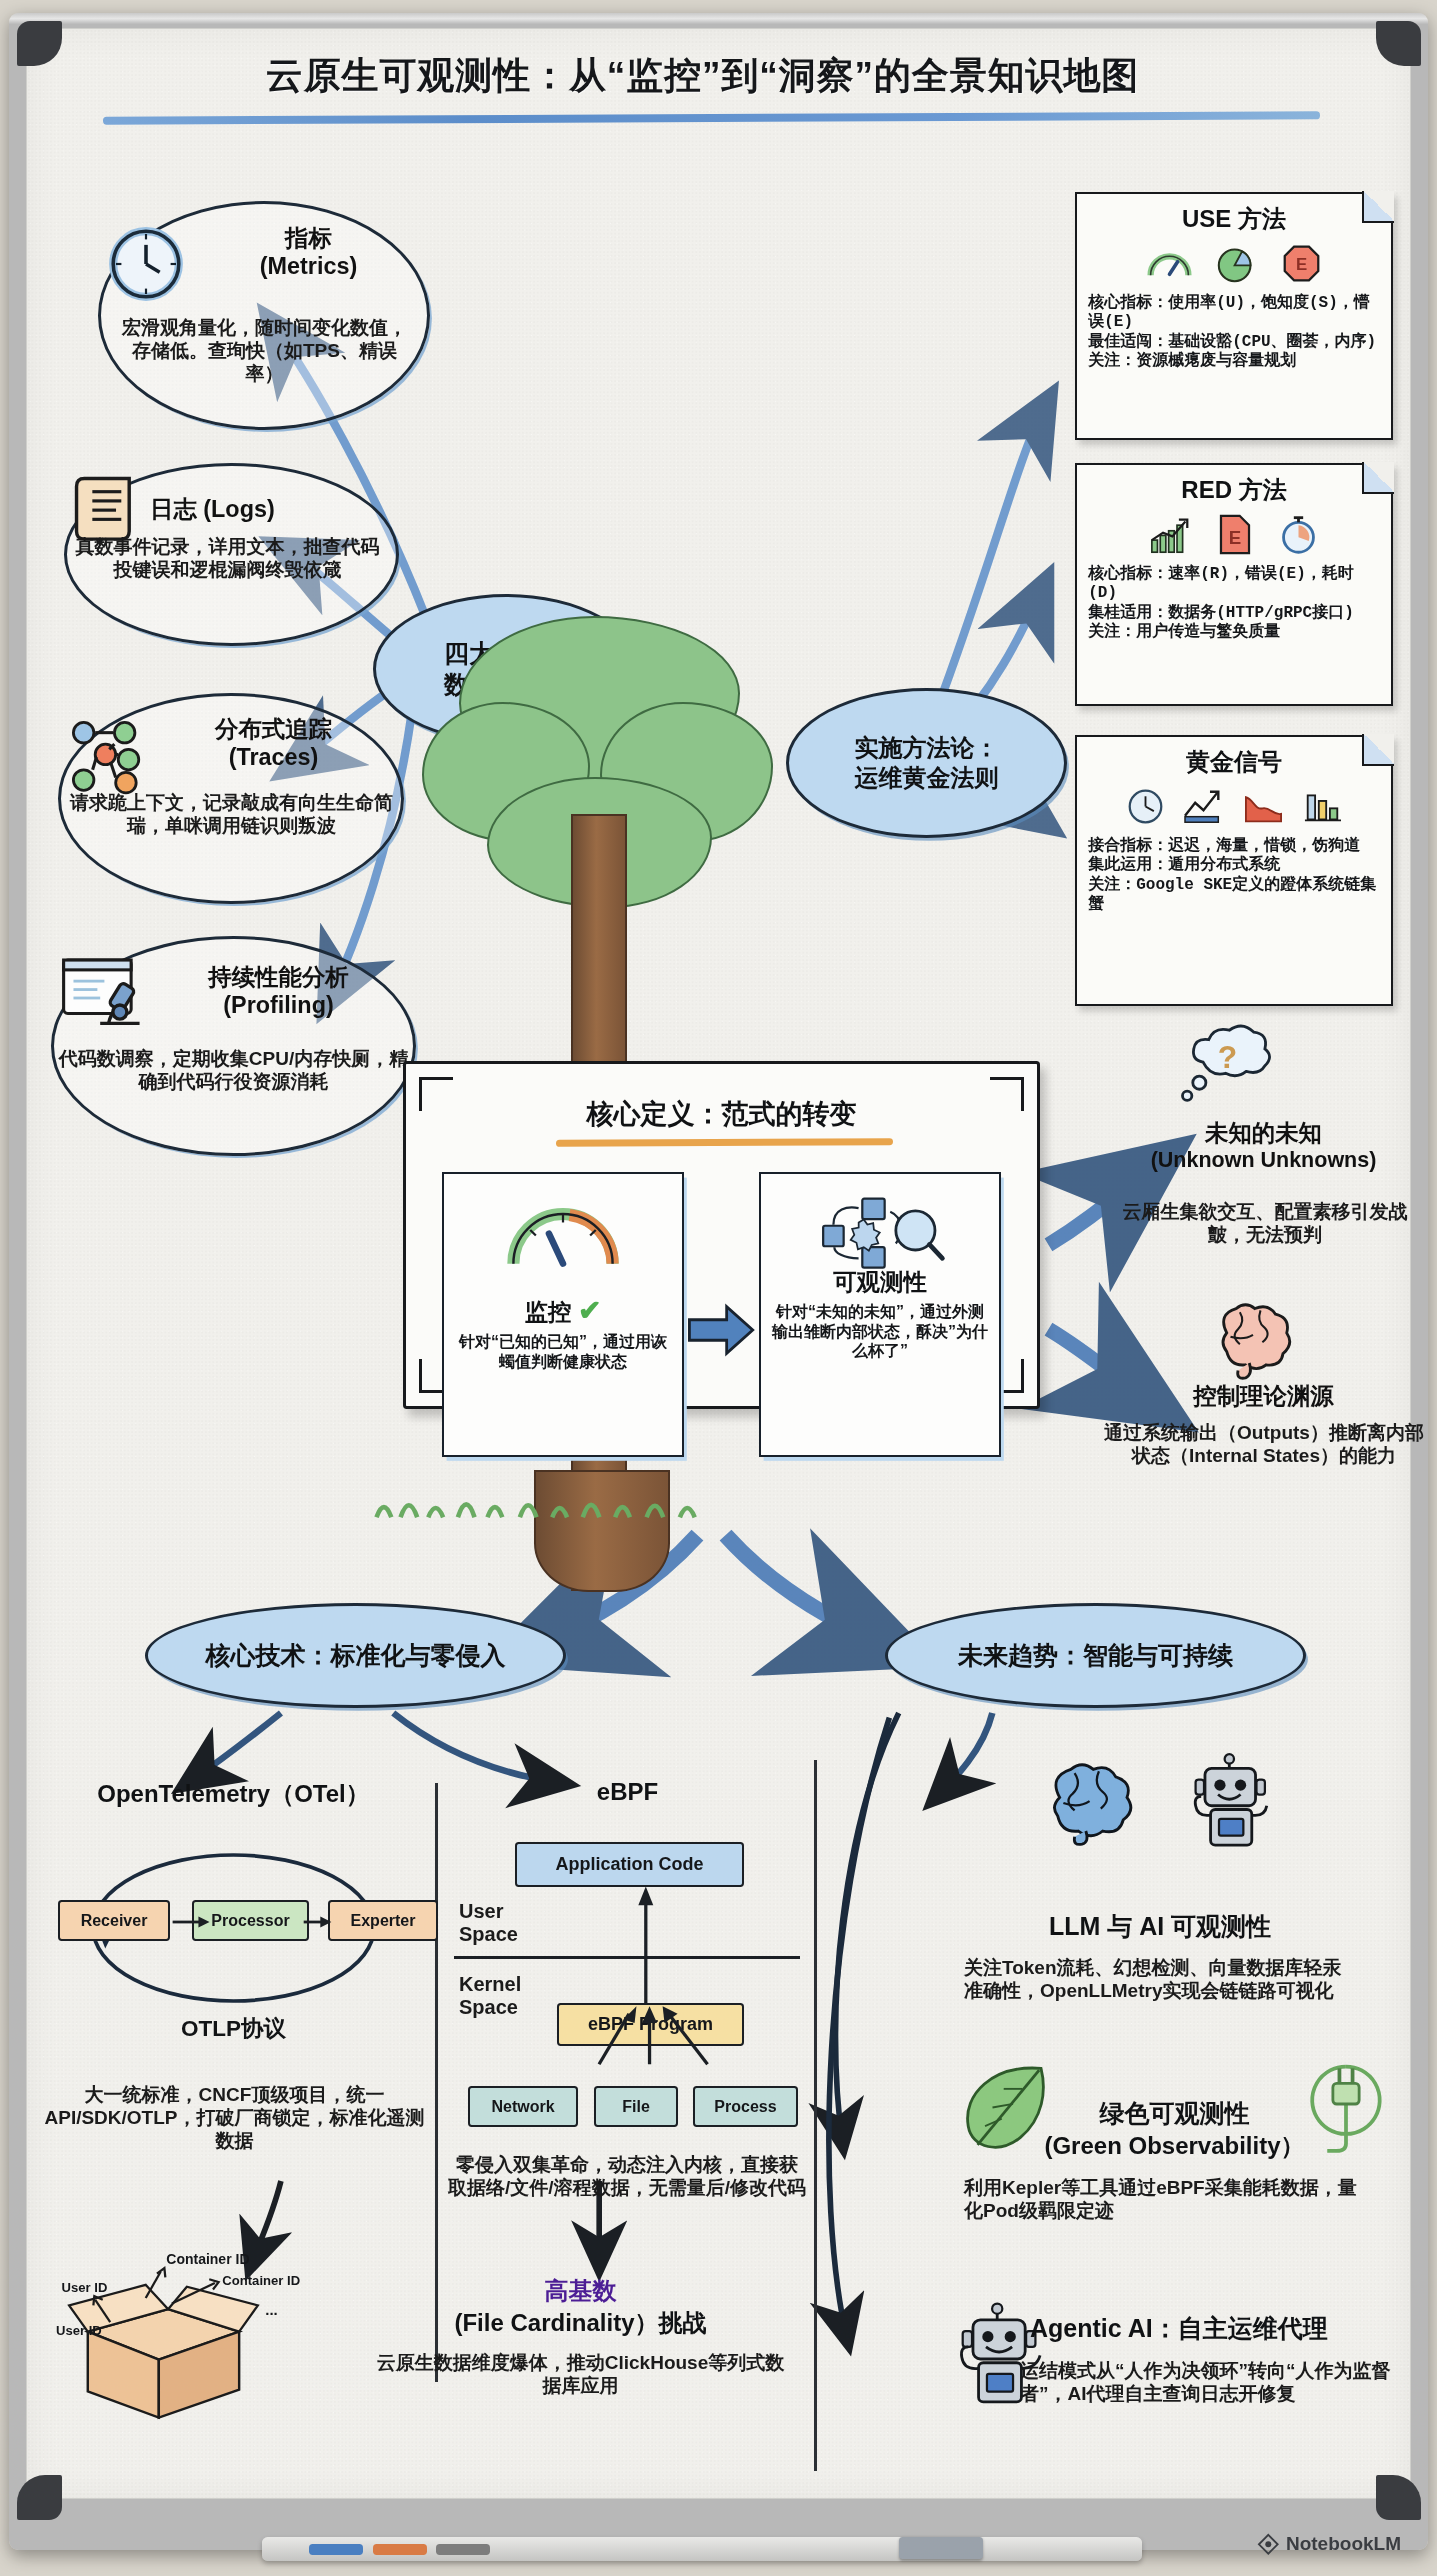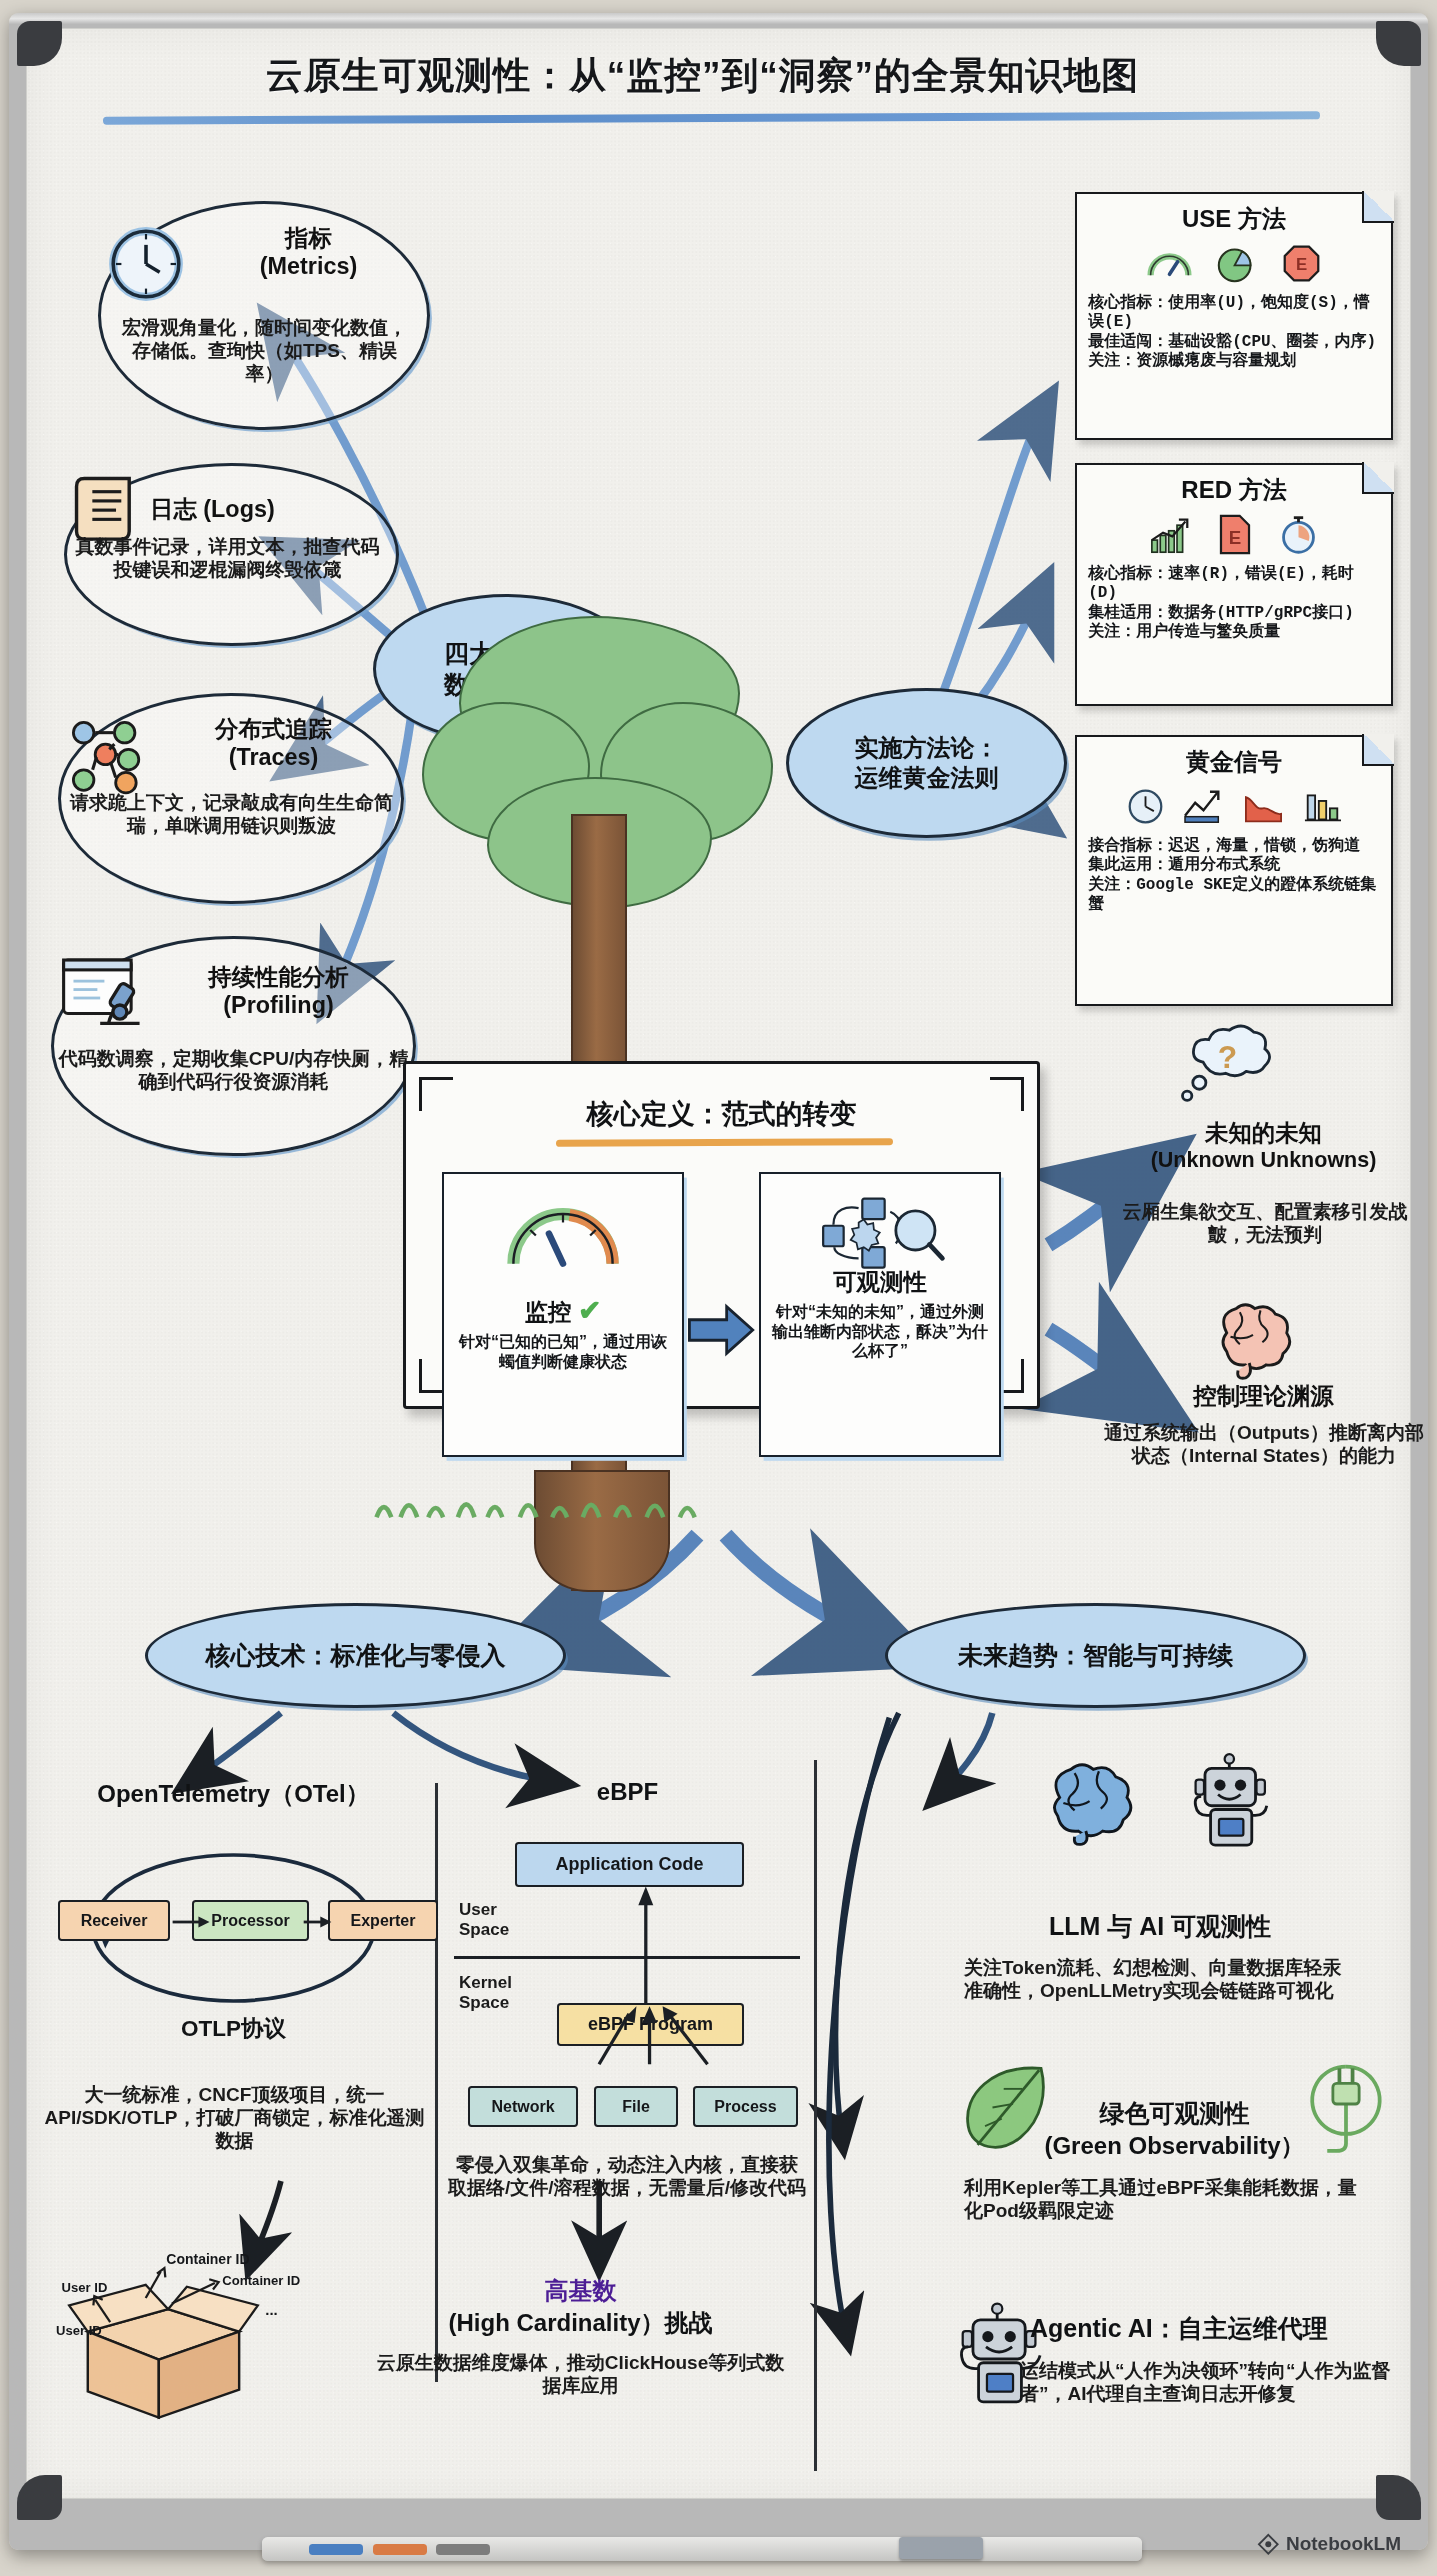--- a/index.html
+++ b/index.html
@@ -50,21 +50,21 @@
     text-shadow:0.9px 0.9px 0 rgba(255,255,255,.7);
   }
   #title-rule{position:absolute;left:103px;top:114px;width:1217px;height:7.5px;
     background:linear-gradient(90deg,#6e9fd6,#4b82c6 30%,#5b8fd0 70%,#7fadd9);
     border-radius:3.7px;transform:rotate(-0.25deg);opacity:.9;}
 
   .node{position:absolute;}
   .h-cn{font-size:23.4px;font-weight:bold;color:#111;line-height:1.18;}
   .h-en{font-size:23.4px;font-weight:bold;color:#111;line-height:1.18;}
   .body-t{font-size:19px;font-weight:bold;color:#1b1b1b;line-height:1.22;}
-  .small-t{font-size:17px;font-weight:bold;color:#1b1b1b;line-height:1.25;}
+  .small-t{font-size:20px;font-weight:bold;color:#1b1b1b;line-height:1.25;}
 
   
   .bubble{
     position:absolute;border:3.7px solid #1d2a38;border-radius:50%;
     background:rgba(255,255,255,.35);
     box-shadow:2.8px 2.8px 0 -0.9px rgba(120,165,210,.75);
   }
   .bubble.filled{background:#bed9f0;box-shadow:2.8px 3.7px 0 -0.9px rgba(90,140,190,.6);}
   .bubble-label{position:absolute;display:flex;align-items:center;justify-content:center;
     text-align:center;font-weight:bold;color:#101214;}
@@ -513,21 +513,21 @@
     </g>
     <text x="118" y="14" font-size="15" font-weight="bold" fill="#15171a" font-family="Liberation Sans, sans-serif">Container ID</text>
     <text x="178" y="36" font-size="14" font-weight="bold" fill="#15171a" font-family="Liberation Sans, sans-serif">Container ID</text>
     <text x="6" y="44" font-size="14" font-weight="bold" fill="#15171a" font-family="Liberation Sans, sans-serif">User ID</text>
     <text x="0" y="90" font-size="14" font-weight="bold" fill="#15171a" font-family="Liberation Sans, sans-serif">User ID</text>
     <text x="224" y="68" font-size="16" font-weight="bold" fill="#15171a" font-family="Liberation Sans, sans-serif">...</text>
   </svg>
 </div>
 <div class="node" style="left:370px;top:2275px;width:421px;text-align:center;">
   <div style="font-size:24px;font-weight:bold;color:#4c1d95;">高基数</div>
-  <div style="font-size:24px;font-weight:bold;color:#101214;">(High Cardinality）挑战</div>
+  <div style="font-size:24px;font-weight:bold;color:#101214;">(File Cardinality）挑战</div>
 </div>
 <div class="node body-t" style="left:370px;top:2351px;width:421px;text-align:center;">云原生数据维度爆体，推动ClickHouse等列式数据库应用</div>
 
 <div class="node colhead" style="left:459px;top:1778px;width:337px;">eBPF</div>
 <div class="flowbox" style="left:515px;top:1842px;width:229px;height:45px;background:#bcd7ee;font-size:18px;">Application Code</div>
 <div class="node small-t" style="left:459px;top:1900px;width:75px;line-height:1.15;">User<br>Space</div>
 <div class="node small-t" style="left:459px;top:1973px;width:75px;line-height:1.15;">Kernel<br>Space</div>
 <div class="vline" style="left:454px;top:1956px;width:346px;height:2.8px;background:#1b1f24;"></div>
 <div class="flowbox" style="left:557px;top:2003px;width:187px;height:43px;background:#f6e0a3;font-size:18px;">eBPF Program</div>
 <svg style="position:absolute;left:524px;top:1881px;width:281px;height:187px;" viewBox="0 0 300 200">

